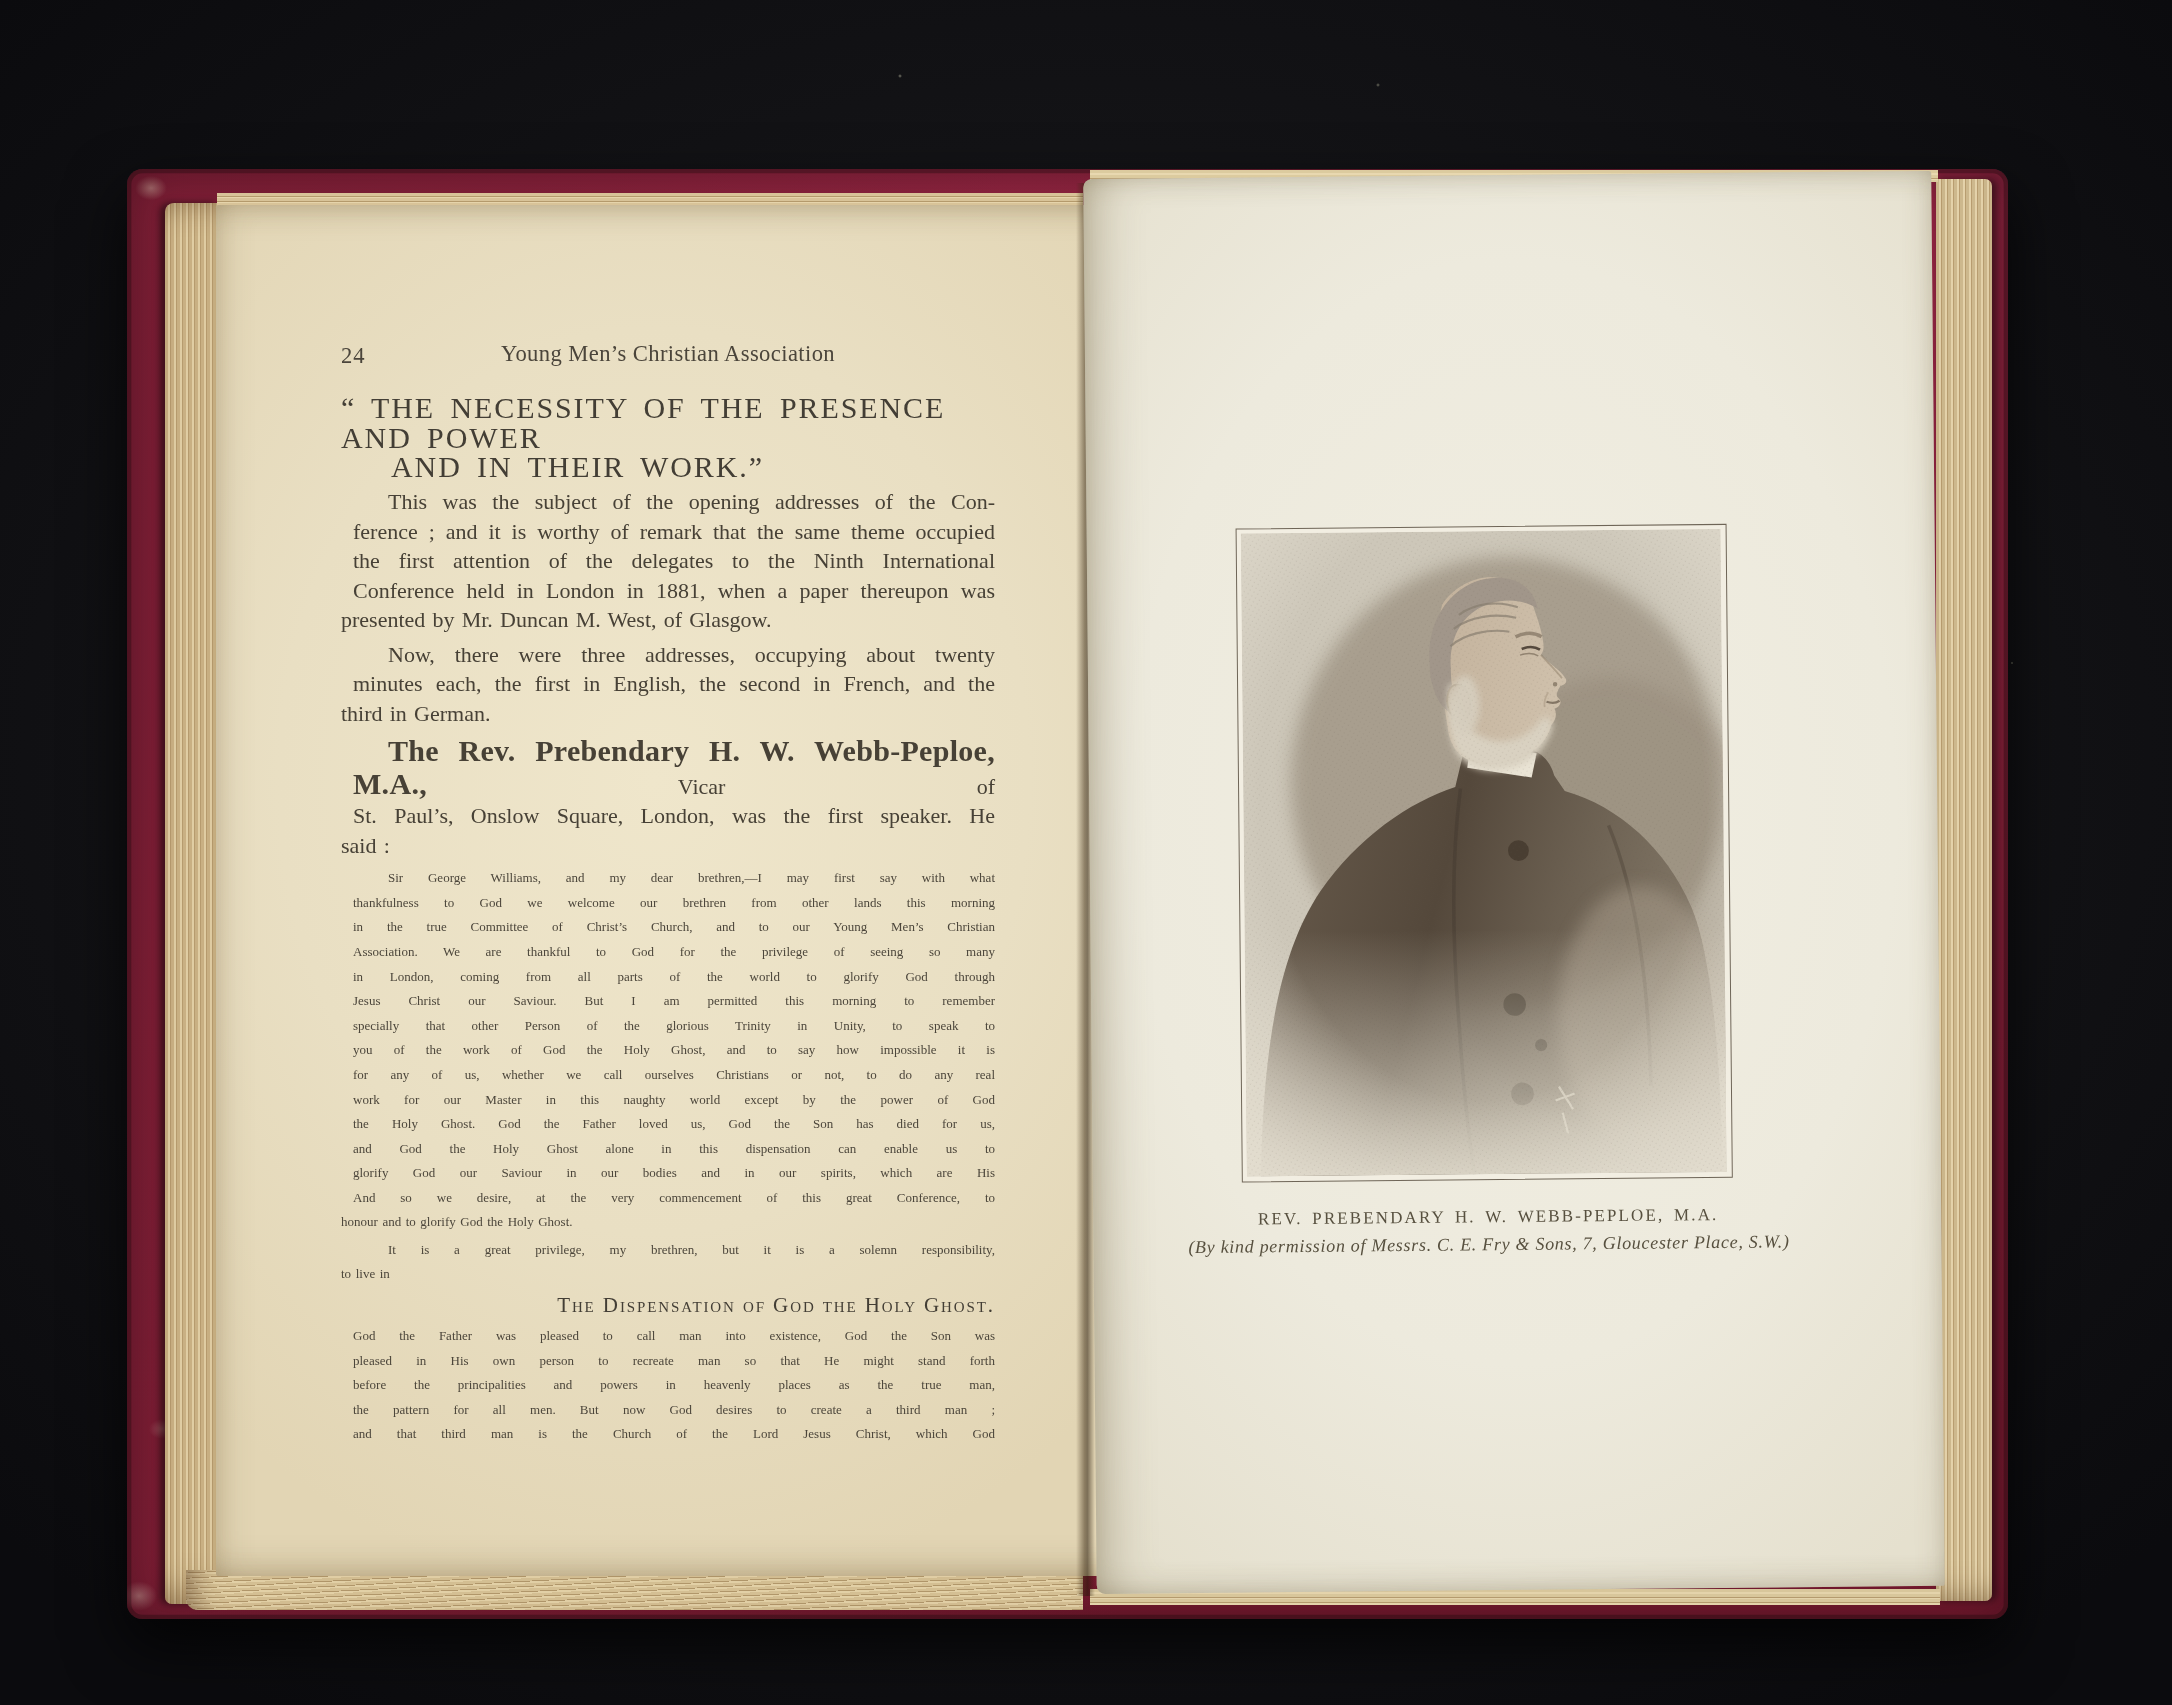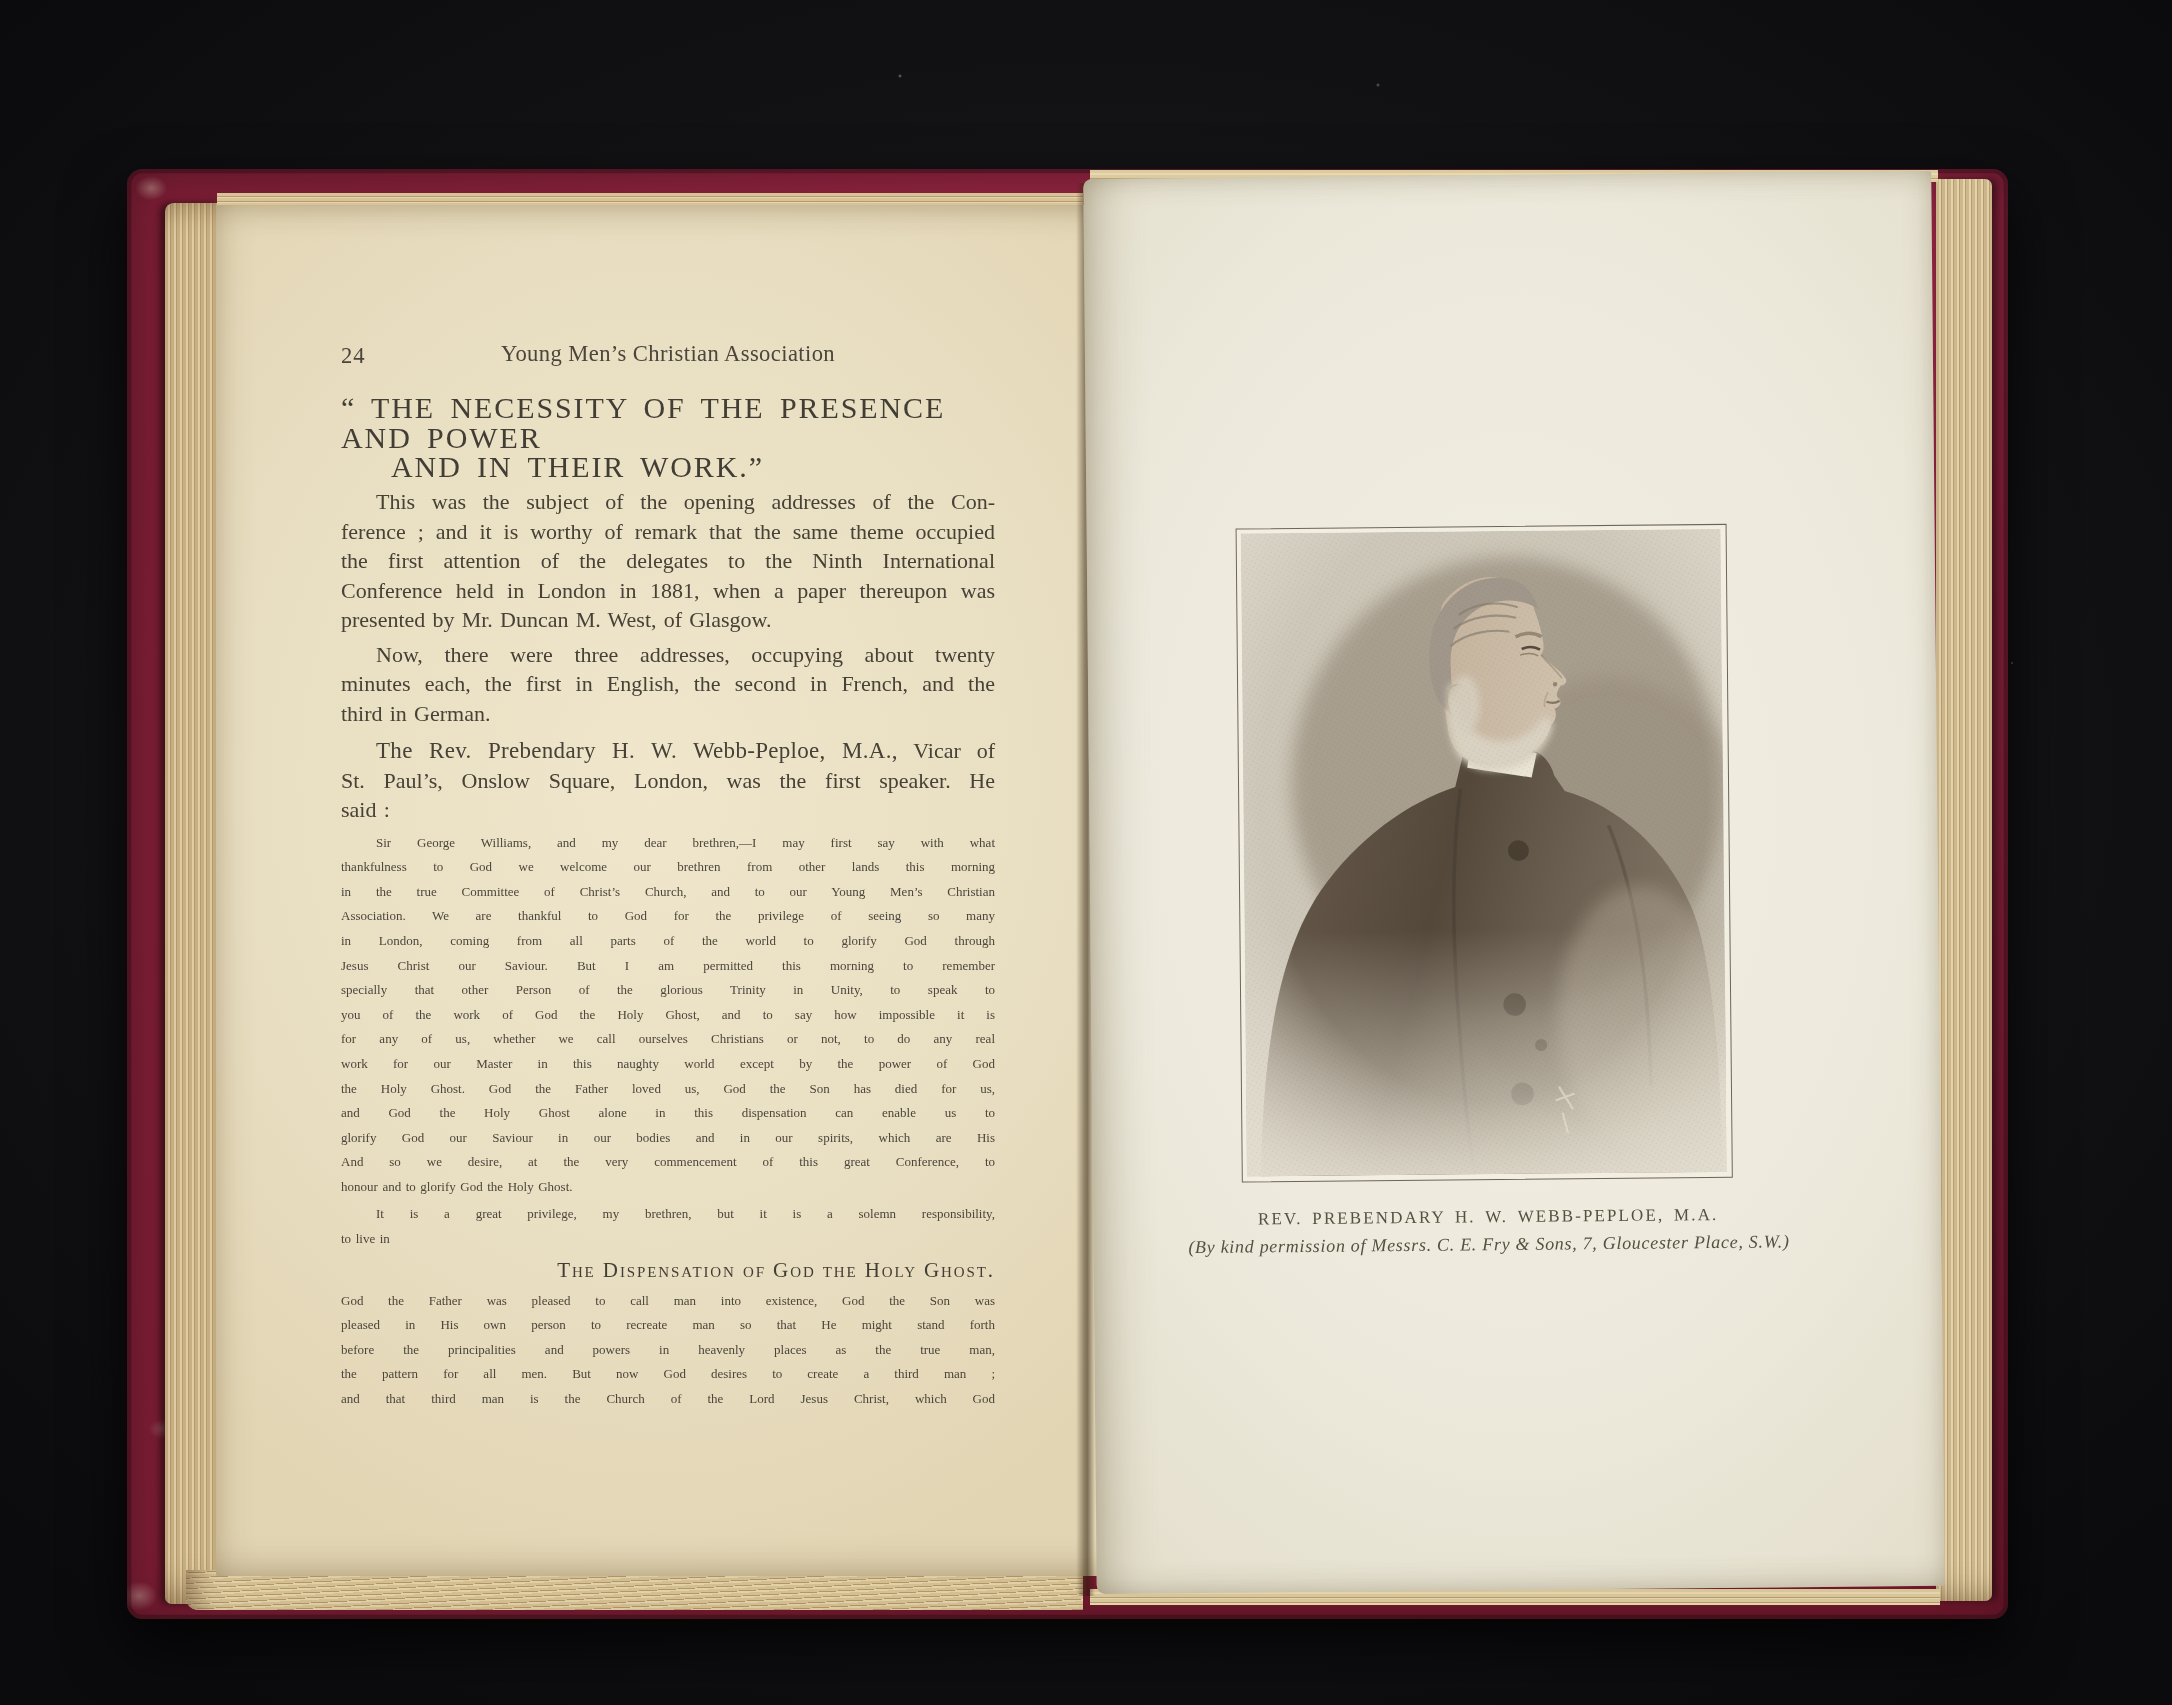--- a/index.html
+++ b/index.html
@@ -55,27 +55,27 @@
                inset 0 -19px 35px -24px rgba(105,90,55,.32);}
   #gutter{position:absolute;left:1076px;top:183px;width:19px;height:1413px;
     background:linear-gradient(90deg, rgba(60,42,18,0) 0%, rgba(55,38,16,.5) 45%, rgba(40,26,10,.55) 60%, rgba(60,42,18,0) 100%);}
   
   #text-col{position:absolute;left:125px;top:136px;width:654px;color:#474136;}
   #running-head{position:relative;height:31px;font-size:22.6px;color:#4b453b;}
   #pageno{position:absolute;left:0;top:1.7px;letter-spacing:0.9px;}
   #rh-title{display:block;text-align:center;letter-spacing:0.4px;}
   .blk{position:relative;}
   .line{min-height:1em;}
-  .jl{text-align:justify;text-align-last:justify;}
+  .jl{text-align:justify;text-align-last:justify;margin-left:12px;}
   .b-title{margin-top:21px;font-size:30px;line-height:29.5px;color:#433e35;word-spacing:6px;}
   .b-title .line{letter-spacing:1.9px;}
   .b-title .line + .line{padding-left:50px;}
   .b-body{margin-top:5.2px;font-size:22px;line-height:29.5px;word-spacing:1.7px;}
   .b-lead{margin-top:7.8px;font-size:22px;line-height:29.5px;word-spacing:1.7px;}
-  .bold{font-weight:normal;font-size:23px;letter-spacing:0.3px;}
+  .bold{font-weight:bold;font-size:30px;letter-spacing:0.3px;}
   .b-small{margin-top:6px;font-size:13px;line-height:24.6px;word-spacing:1.3px;color:#4c463b;}
   .b-small + .b-small{margin-top:2.6px;}
   .b-body .line:first-child,.b-lead .line:first-child,.b-small .line:first-child{text-indent:35px;}
   .noind .line:first-child{text-indent:0;}
   .b-heading{margin:5.2px 0 2.6px;font-variant:small-caps;text-align:right;
     font-size:21px;letter-spacing:1.9px;line-height:26px;color:#433e35;}
   
   #plate{position:absolute;left:149px;top:351px;width:480px;height:643px;
     border:1.7px solid #6e6557;background:#f2eee2;padding:4.3px;}
   #plate svg{display:block;}

